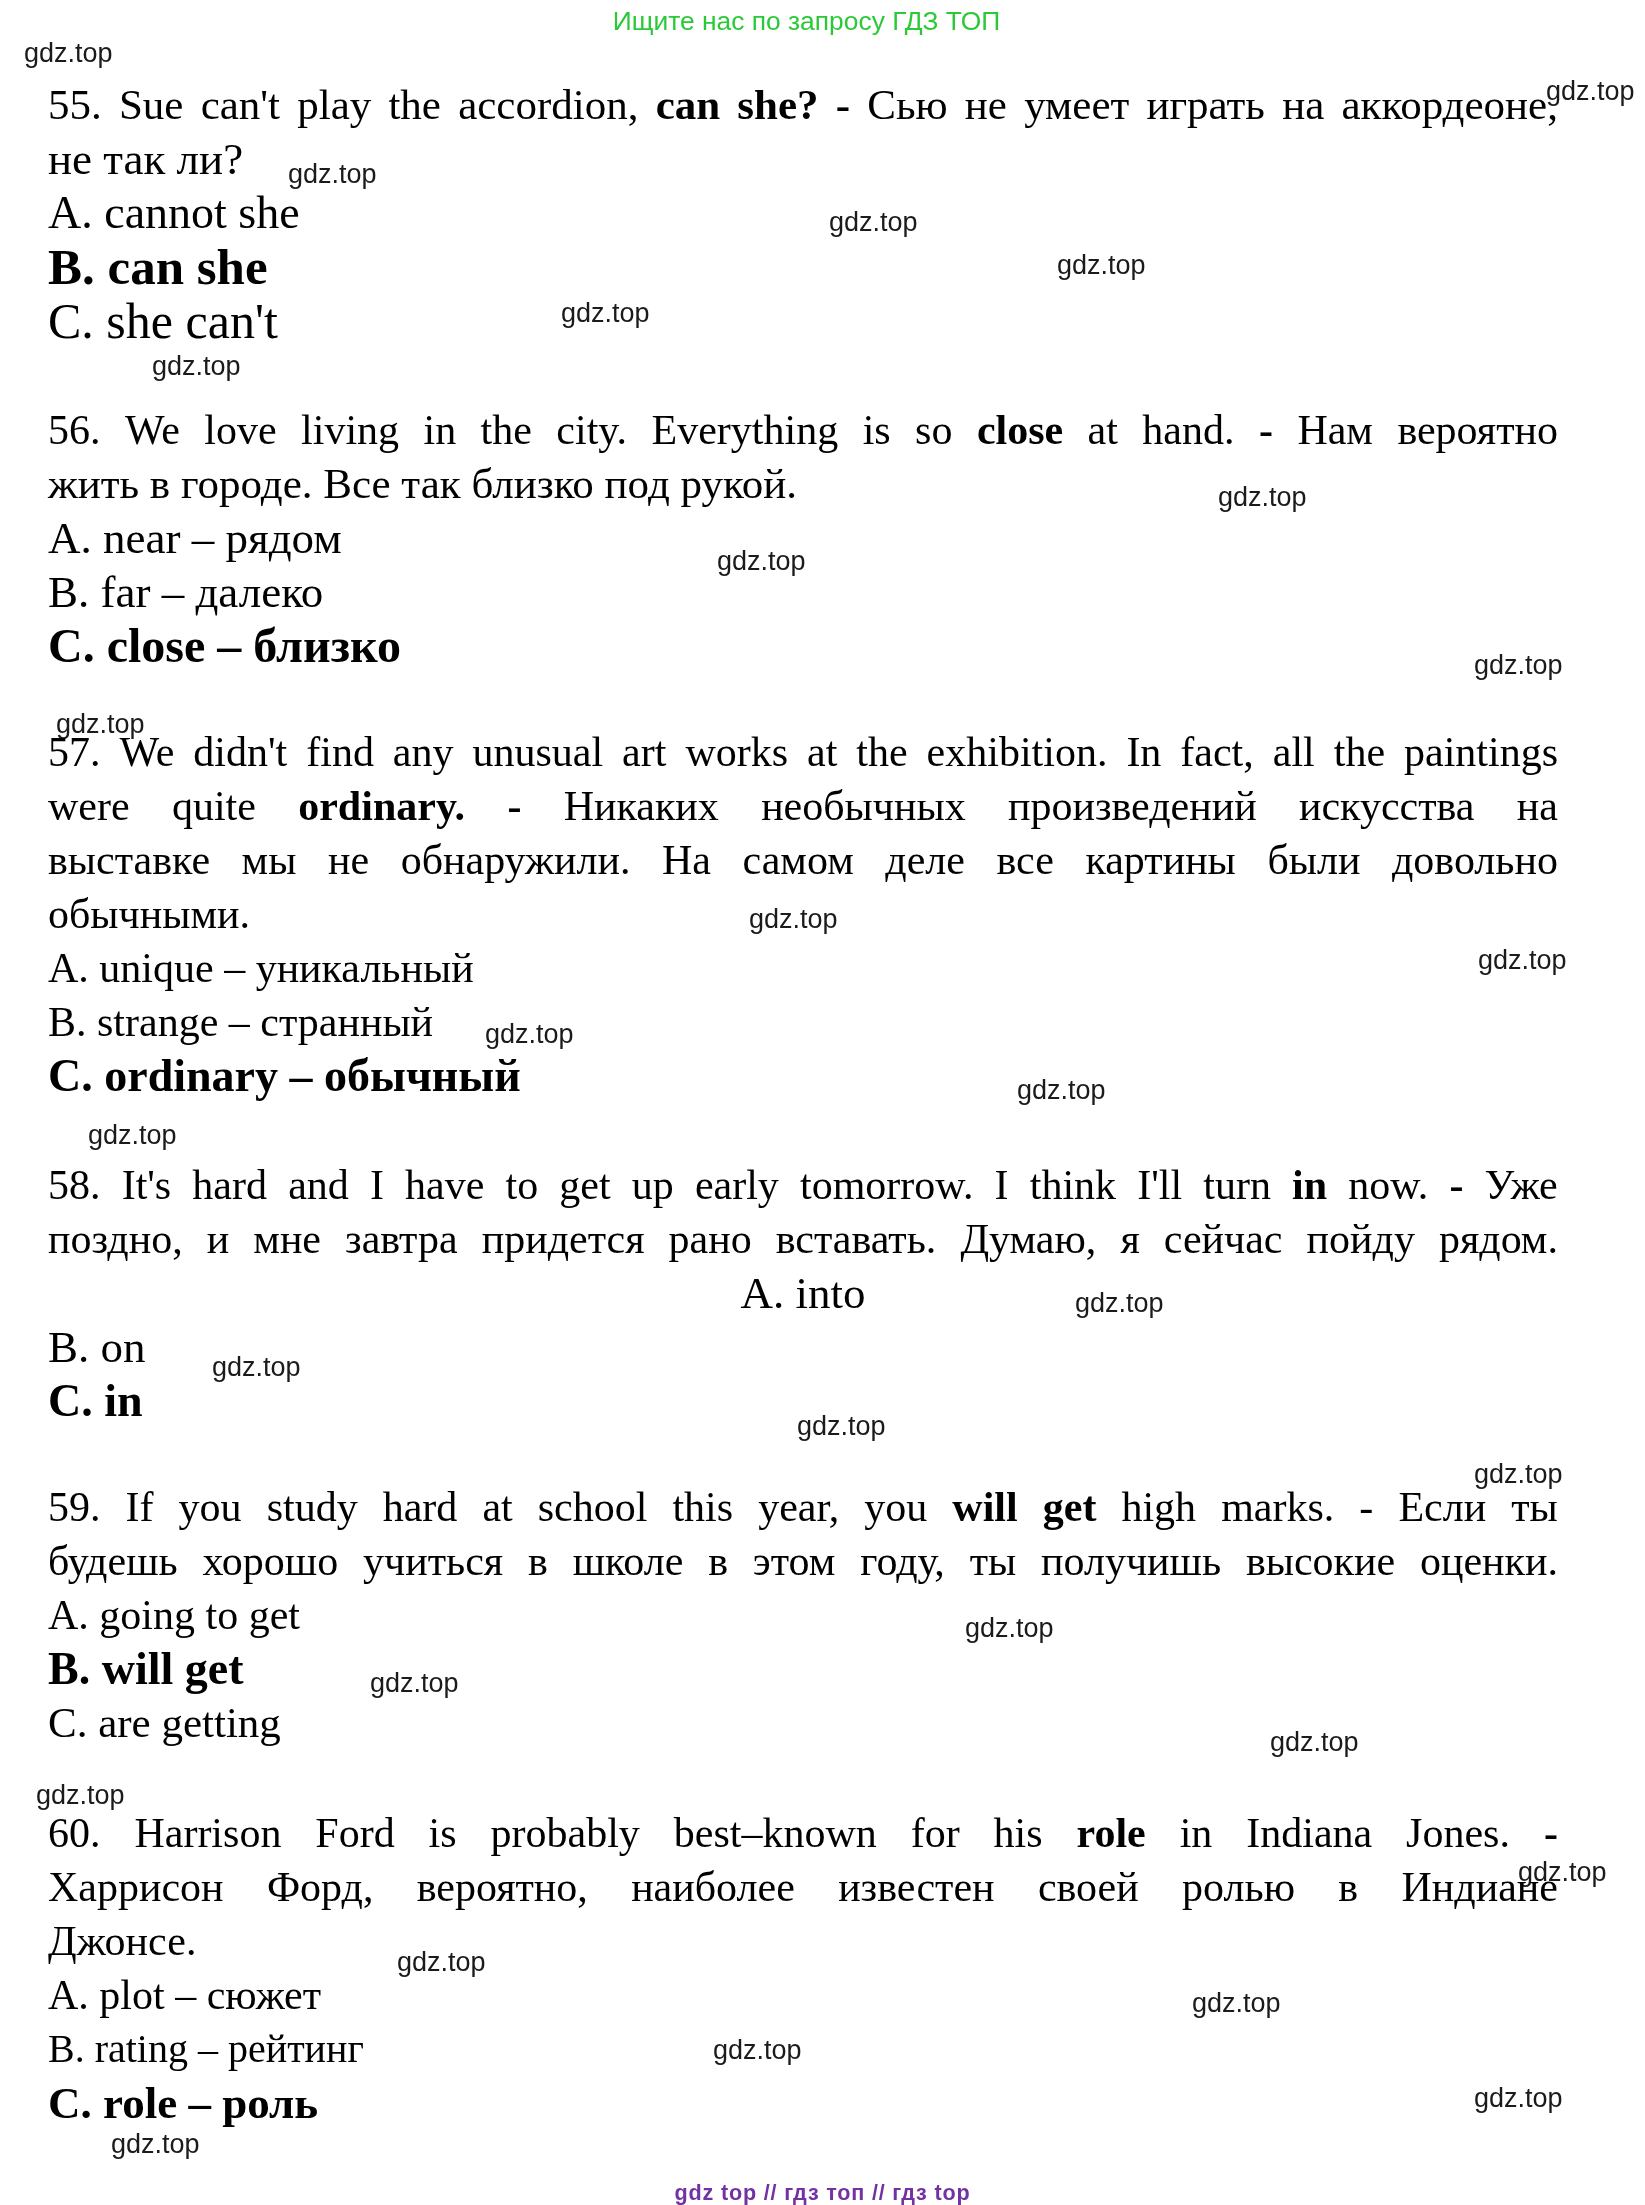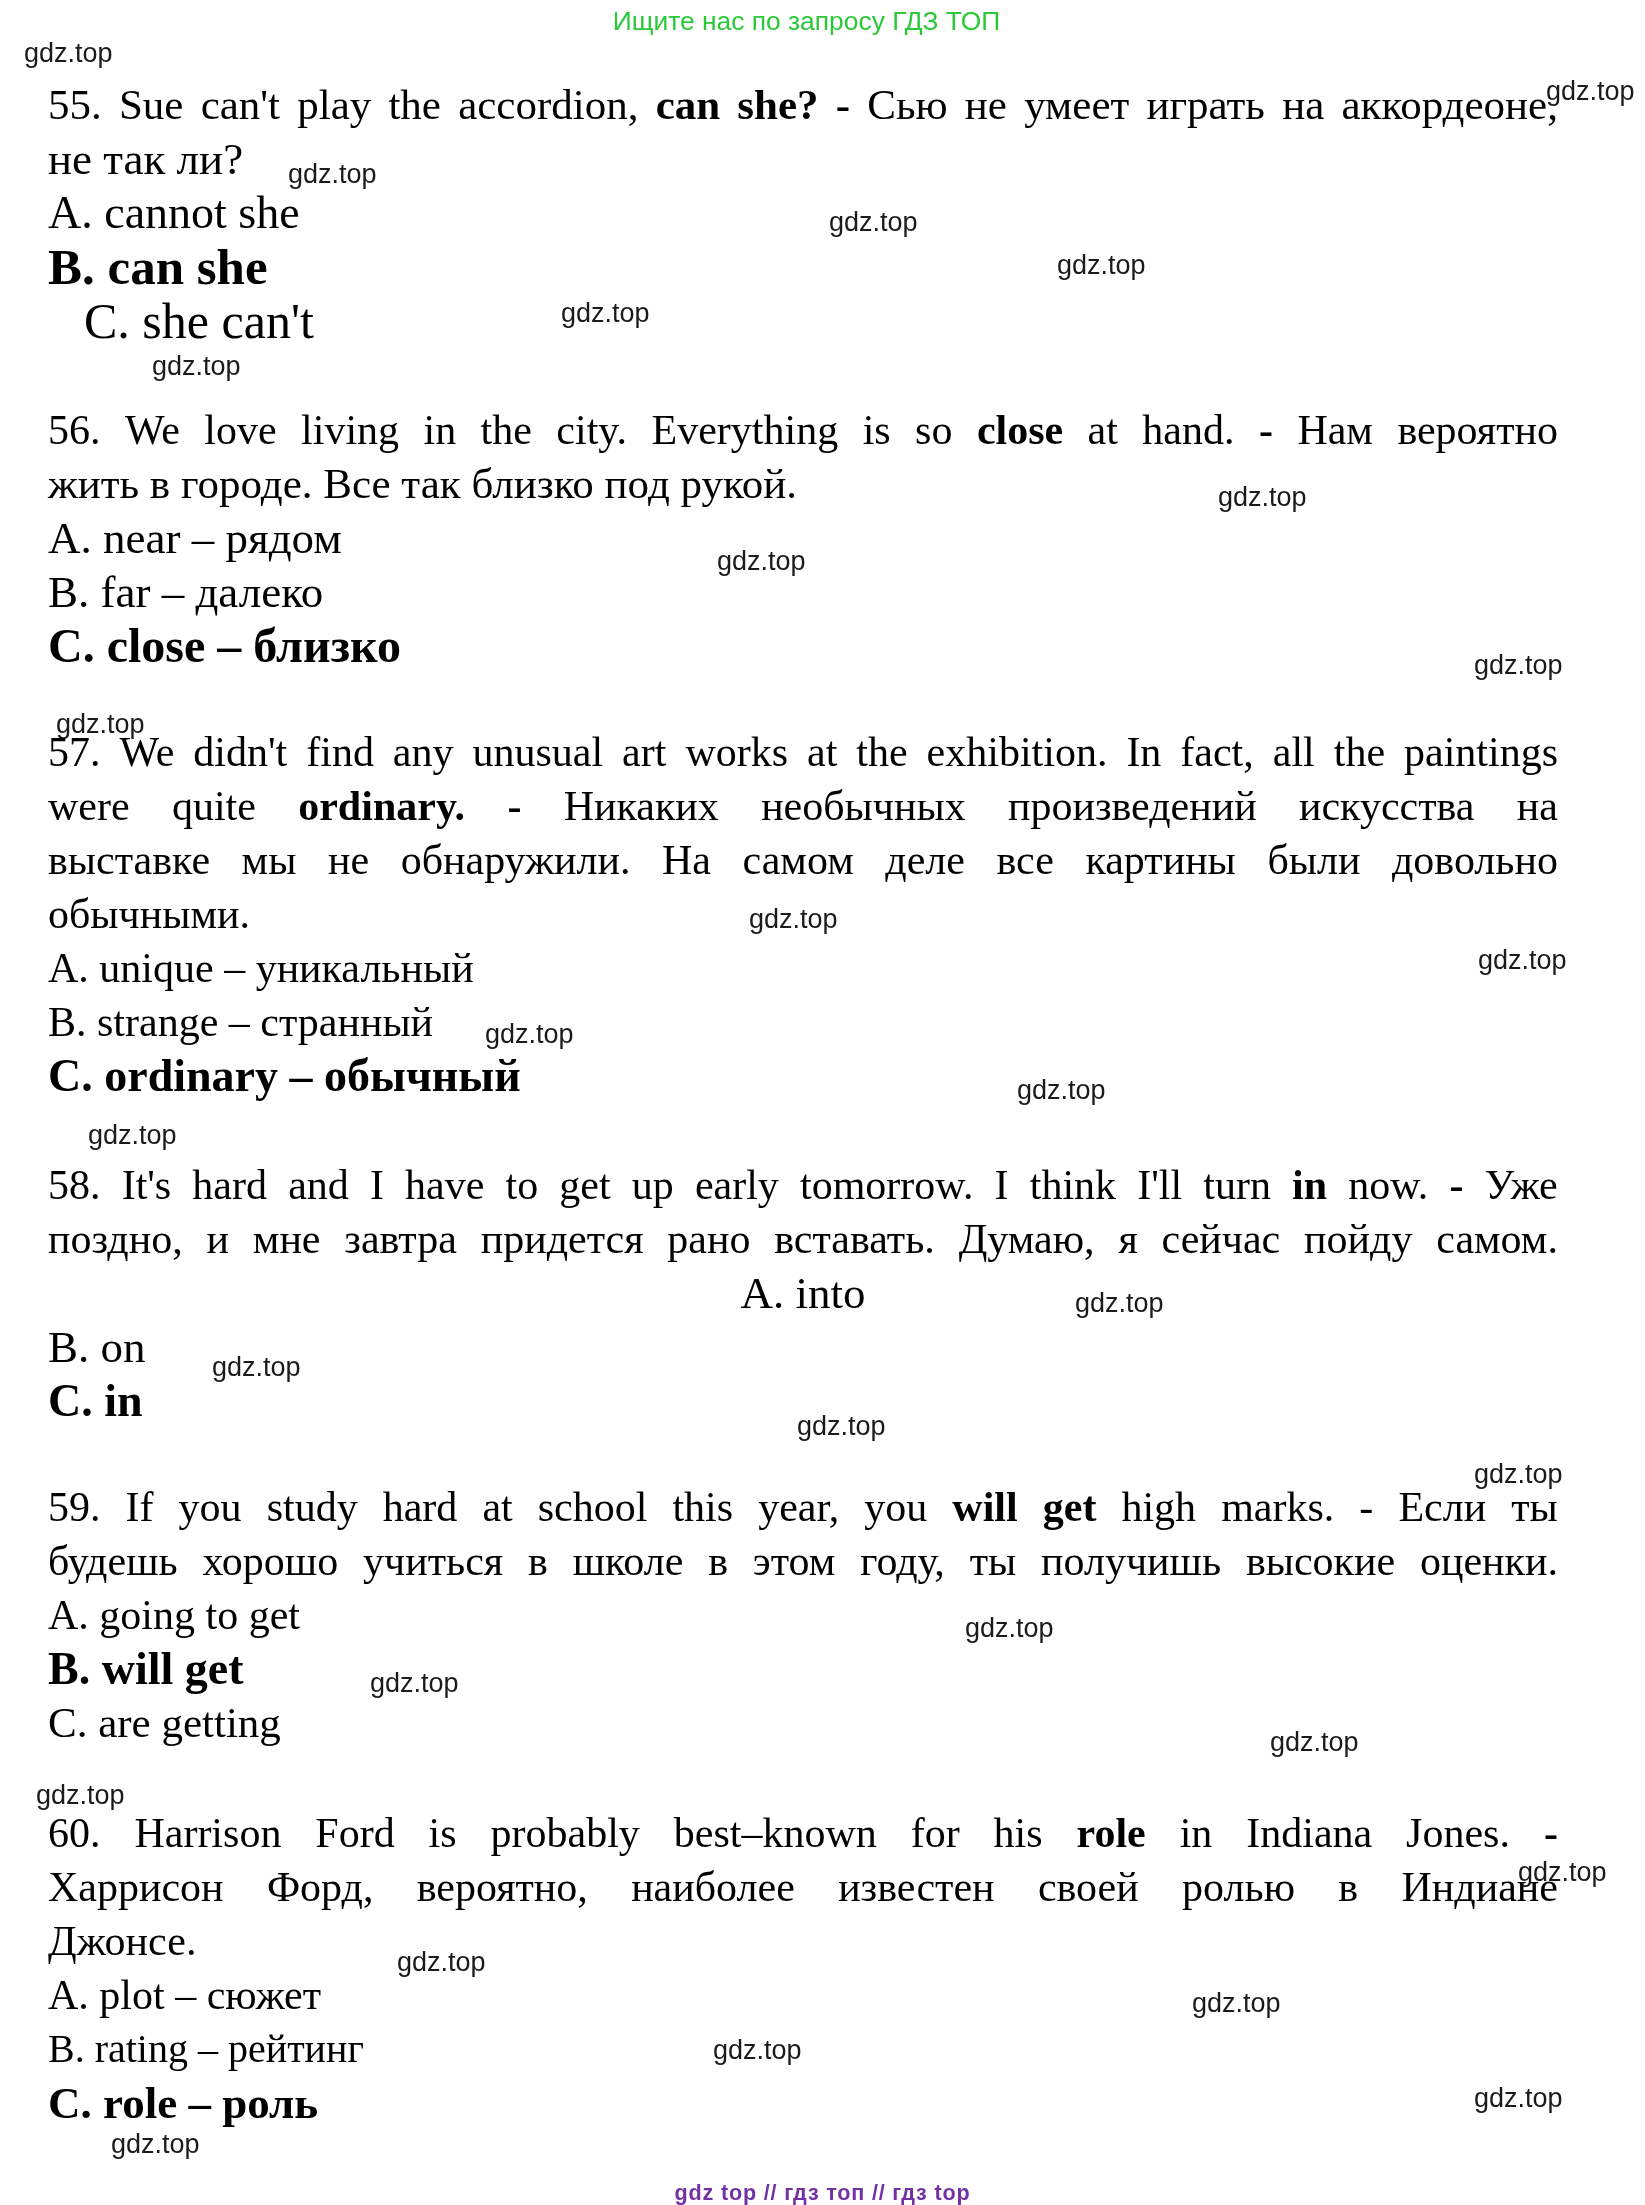--- a/index.html
+++ b/index.html
@@ -102,21 +102,21 @@
         <span>Сью</span>
         <span>не</span>
         <span>умеет</span>
         <span>играть</span>
         <span>на</span>
         <span>аккордеоне,</span>
       </div>
       <div class="line" style="font-size: 45px;">не так ли?</div>
       <div class="line option" style="font-size: 46px;">A. cannot she</div>
       <div class="line option bold" style="font-size: 51px;">B. can she</div>
-      <div class="line option" style="font-size: 50px; margin-left: 36px;">C. she can't</div>
+      <div class="line option" style="font-size: 50px;">C. she can't</div>
     </div>
     <div class="question" style="top: 403px;">
       <div class="line justify" style="font-size: 42px;">
         <span>56.</span>
         <span>We</span>
         <span>love</span>
         <span>living</span>
         <span>in</span>
         <span>the</span>
         <span>city.</span>
@@ -210,21 +210,21 @@
         <span>и</span>
         <span>мне</span>
         <span>завтра</span>
         <span>придется</span>
         <span>рано</span>
         <span>вставать.</span>
         <span>Думаю,</span>
         <span>я</span>
         <span>сейчас</span>
         <span>пойду</span>
-        <span>самом.</span>
+        <span>рядом.</span>
       </div>
       <div class="line option" style="font-size: 45px; text-align: center;">A. into</div>
       <div class="line option" style="font-size: 45px;">B. on</div>
       <div class="line option bold" style="font-size: 46px;">C. in</div>
     </div>
     <div class="question" style="top: 1480px;">
       <div class="line justify" style="font-size: 42px;">
         <span>59.</span>
         <span>If</span>
         <span>you</span>

